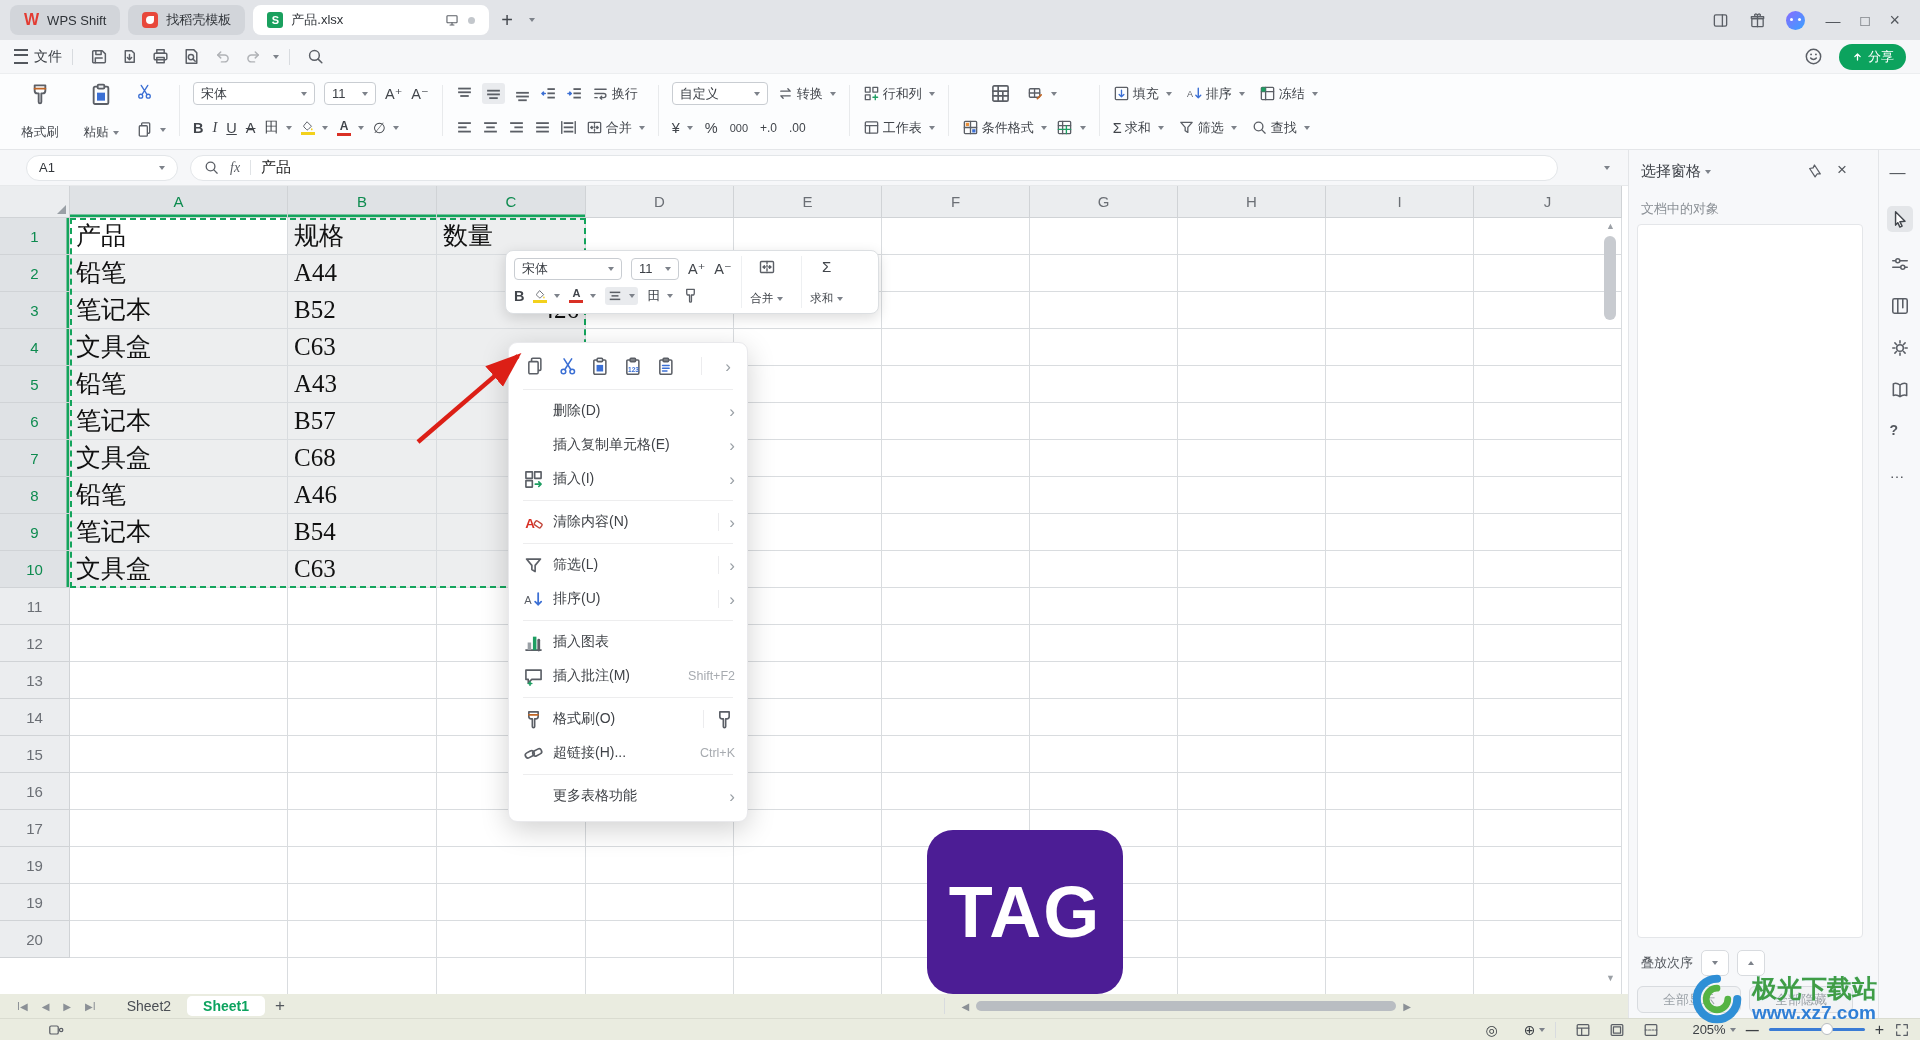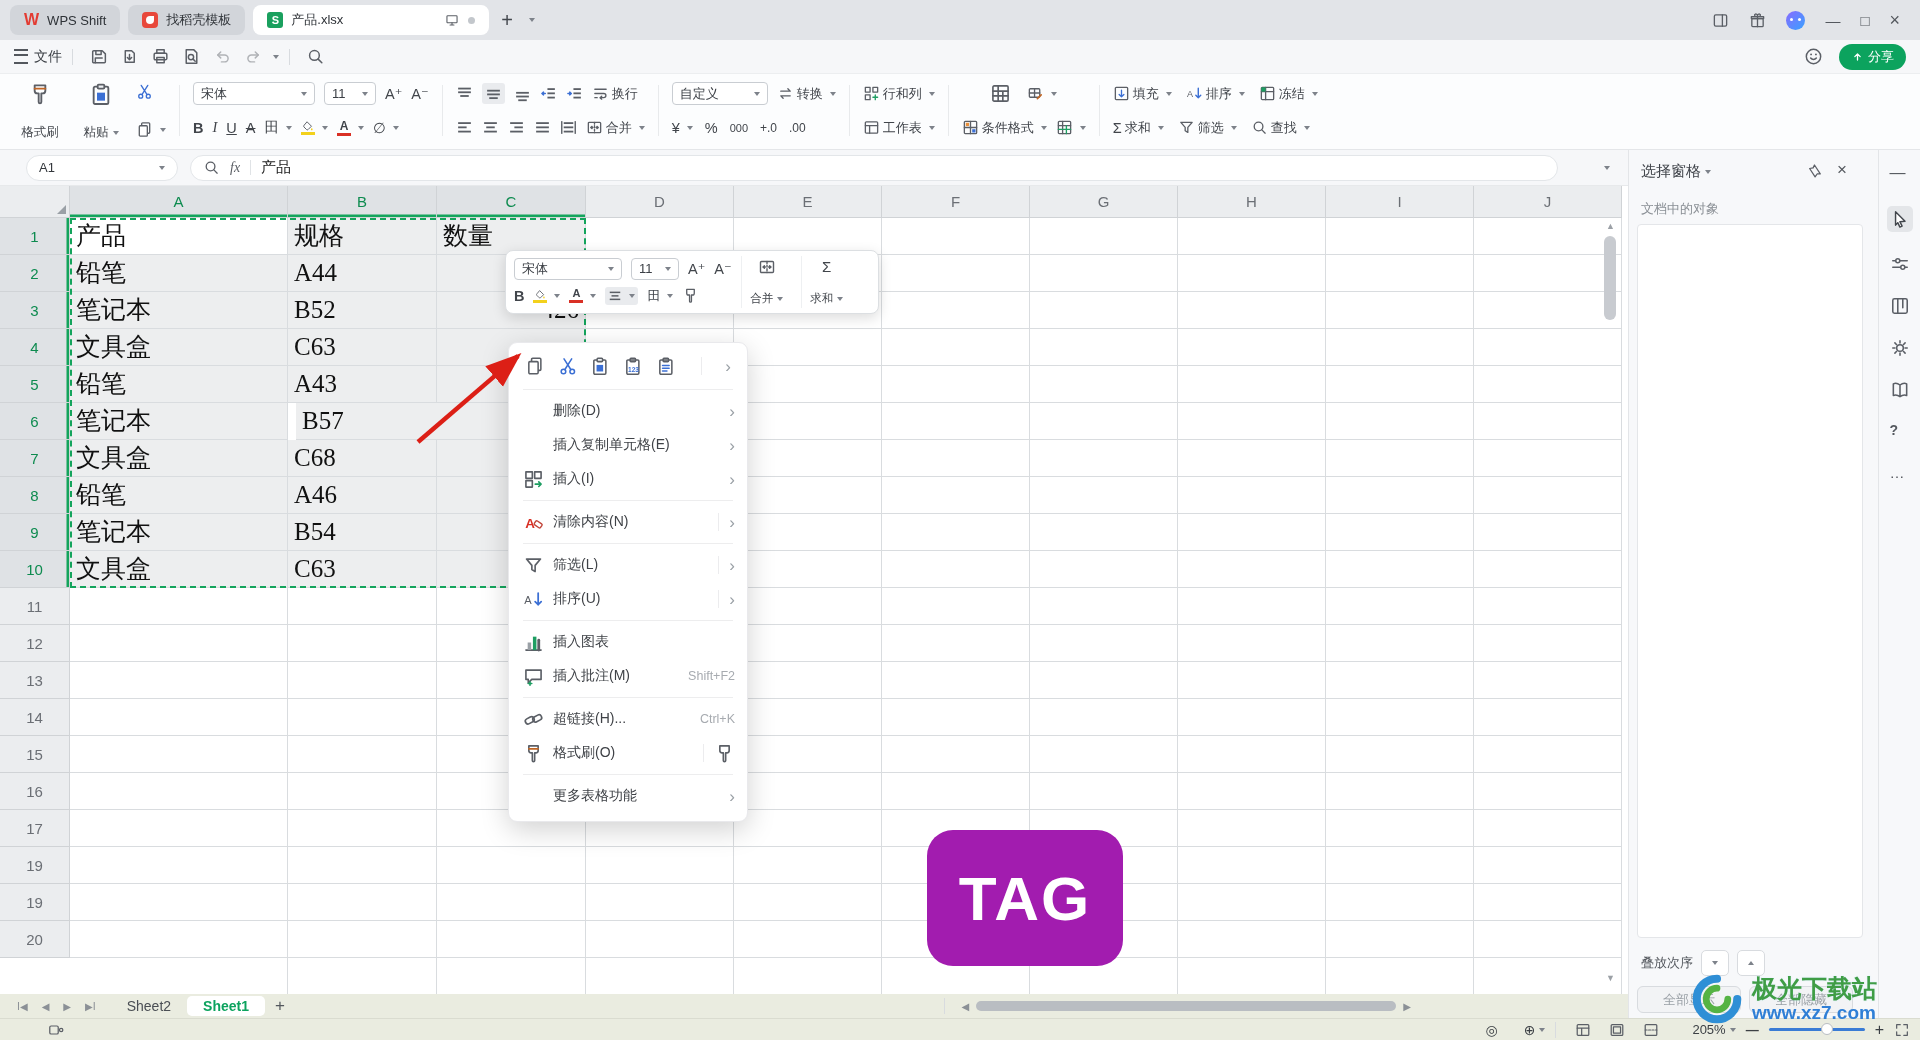--- a/index.html
+++ b/index.html
@@ -122,21 +122,21 @@
   #statusbar{left:0;top:1018px;width:1920px;height:22px;background:#eaece0;border-top:1px solid #dadcd0;display:flex;align-items:center;font-size:13px;color:#3c4045;box-sizing:border-box}
   .stbi{width:16px;height:16px;display:inline-flex}
   .stbi svg{width:100%;height:100%}
   .zoomtrack{width:96px;height:3px;background:#3a7bd5;border-radius:2px;position:relative}
   .zoomthumb{position:absolute;left:52px;top:-5px;width:12px;height:12px;border-radius:50%;background:#fff;border:1px solid #b9bdc2;box-sizing:border-box}
   
   #wm-tag{left:905px;top:830px;z-index:6;display:flex;gap:22px;align-items:stretch}
   .wmcol{display:flex;flex-direction:column;justify-content:space-between;padding:6px 0}
   .wm1{font-size:56px;font-weight:800;letter-spacing:6px;color:#ee1d1d}
   .wm2{font-family:"Liberation Serif","DejaVu Serif",serif;font-size:48px;font-weight:700;color:#2356e6}
-  .wmbadge{width:196px;height:136px;background:#a21caf;border-radius:26px;color:#fff;font-size:62px;font-weight:800;display:flex;align-items:center;justify-content:center;letter-spacing:2px}
+  .wmbadge{width:196px;height:164px;background:#4c1d95;border-radius:26px;color:#fff;font-size:72px;font-weight:800;display:flex;align-items:center;justify-content:center;letter-spacing:2px}
   #wm-jg{left:1690px;top:972px;z-index:60;display:flex;align-items:center;gap:8px}
   .jgname{font-size:25px;font-weight:800;color:#3f9d45;text-shadow:0 0 2px #d6f0ff;line-height:1.05}
   .jgurl{font-size:19px;font-weight:700;color:#2f7fd6;line-height:1.05}
   #redarrow{left:390px;top:330px;z-index:25;pointer-events:none}
 </style>
 </head>
 <body>
 
 <div id="tabbar" class="abs">
   <div class="tab">
@@ -810,21 +810,21 @@
       <div class="abs cell sel" style="left: 288px; top: 180px; width: 149px; height: 37px;">A43</div>
       <div class="abs cell sel" style="left: 437px; top: 180px; width: 149px; height: 37px;"></div>
       <div class="abs cell" style="left: 586px; top: 180px; width: 148px; height: 37px;"></div>
       <div class="abs cell" style="left: 734px; top: 180px; width: 148px; height: 37px;"></div>
       <div class="abs cell" style="left: 882px; top: 180px; width: 148px; height: 37px;"></div>
       <div class="abs cell" style="left: 1030px; top: 180px; width: 148px; height: 37px;"></div>
       <div class="abs cell" style="left: 1178px; top: 180px; width: 148px; height: 37px;"></div>
       <div class="abs cell" style="left: 1326px; top: 180px; width: 148px; height: 37px;"></div>
       <div class="abs cell" style="left: 1474px; top: 180px; width: 148px; height: 37px;"></div>
       <div class="abs cell sel" style="left: 70px; top: 217px; width: 218px; height: 37px;">笔记本</div>
-      <div class="abs cell sel" style="left: 296px; top: 217px; width: 149px; height: 37px;">B57</div>
+      <div class="abs cell sel" style="left: 288px; top: 217px; width: 149px; height: 37px;">B57</div>
       <div class="abs cell sel" style="left: 437px; top: 217px; width: 149px; height: 37px;"></div>
       <div class="abs cell" style="left: 586px; top: 217px; width: 148px; height: 37px;"></div>
       <div class="abs cell" style="left: 734px; top: 217px; width: 148px; height: 37px;"></div>
       <div class="abs cell" style="left: 882px; top: 217px; width: 148px; height: 37px;"></div>
       <div class="abs cell" style="left: 1030px; top: 217px; width: 148px; height: 37px;"></div>
       <div class="abs cell" style="left: 1178px; top: 217px; width: 148px; height: 37px;"></div>
       <div class="abs cell" style="left: 1326px; top: 217px; width: 148px; height: 37px;"></div>
       <div class="abs cell" style="left: 1474px; top: 217px; width: 148px; height: 37px;"></div>
       <div class="abs cell sel" style="left: 70px; top: 254px; width: 218px; height: 37px;">文具盒</div>
       <div class="abs cell sel" style="left: 288px; top: 254px; width: 149px; height: 37px;">C68</div>
@@ -1341,46 +1341,46 @@
         </svg>
       </span>
       <span class="clabel">插入批注(M)</span>
       <span class="cshort">Shift+F2</span>
     </div>
     <div class="csep"></div>
     <div class="citem">
       <span class="cicon">
         <svg viewBox="0 0 18 18" width="100%" height="100%">
           <g fill="none" stroke="#5b5f66" stroke-width="1.4" stroke-linecap="round" stroke-linejoin="round">
-            <rect x="1.8" y="7.4" width="8" height="4.6" rx="2.3" transform="rotate(-28 5.8 9.7)"></rect>
-            <rect x="8.2" y="5.8" width="8" height="4.6" rx="2.3" transform="rotate(-28 12.2 8.1)"></rect>
-          </g>
-        </svg>
-      </span>
-      <span class="clabel">超链接(H)...</span>
-      <span class="cshort">Ctrl+K</span>
-    </div>
-    <div class="citem">
-      <span class="cicon">
-        <svg viewBox="0 0 18 18" width="100%" height="100%">
-          <g fill="none" stroke="#5b5f66" stroke-width="1.4" stroke-linecap="round" stroke-linejoin="round">
             <path d="M5 2.5 h8 v4 a2 2 0 0 1-2 2 h-1 v6.5 a1 1 0 0 1-2 0 V8.5 h-1 a2 2 0 0 1-2-2 Z"></path>
             <path d="M5 5 h8" stroke="#c06524"></path>
           </g>
         </svg>
       </span>
       <span class="clabel">格式刷(O)</span>
       <i class="cvdiv"></i>
       <span class="cicon" style="margin-left: 10px; margin-right: 0px;">
         <svg viewBox="0 0 18 18" width="100%" height="100%">
           <g fill="none" stroke="#5b5f66" stroke-width="1.4" stroke-linecap="round" stroke-linejoin="round">
             <path d="M5 2.5 h8 v4 a2 2 0 0 1-2 2 h-1 v6.5 a1 1 0 0 1-2 0 V8.5 h-1 a2 2 0 0 1-2-2 Z"></path>
           </g>
         </svg>
       </span>
+    </div>
+    <div class="citem">
+      <span class="cicon">
+        <svg viewBox="0 0 18 18" width="100%" height="100%">
+          <g fill="none" stroke="#5b5f66" stroke-width="1.4" stroke-linecap="round" stroke-linejoin="round">
+            <rect x="1.8" y="7.4" width="8" height="4.6" rx="2.3" transform="rotate(-28 5.8 9.7)"></rect>
+            <rect x="8.2" y="5.8" width="8" height="4.6" rx="2.3" transform="rotate(-28 12.2 8.1)"></rect>
+          </g>
+        </svg>
+      </span>
+      <span class="clabel">超链接(H)...</span>
+      <span class="cshort">Ctrl+K</span>
     </div>
     <div class="csep"></div>
     <div class="citem">
       <span class="cicon"></span>
       <span class="clabel">更多表格功能</span>
       <span class="cchev only">›</span>
     </div>
   </div>
 
 <svg id="redarrow" class="abs" width="160" height="130">

